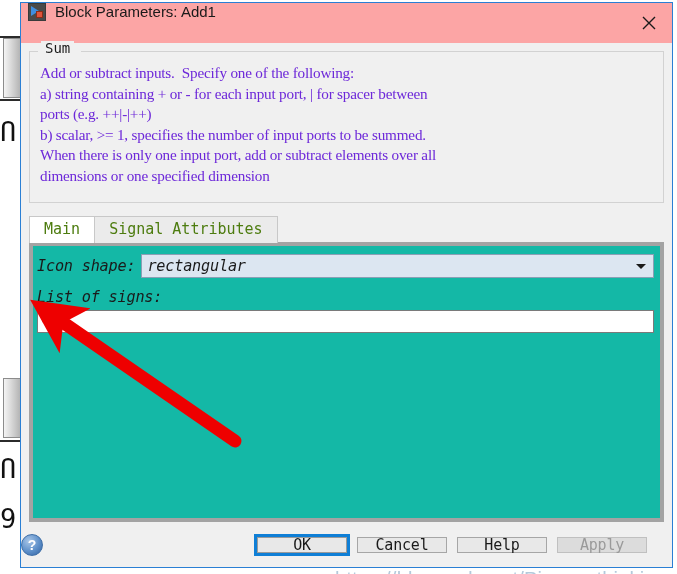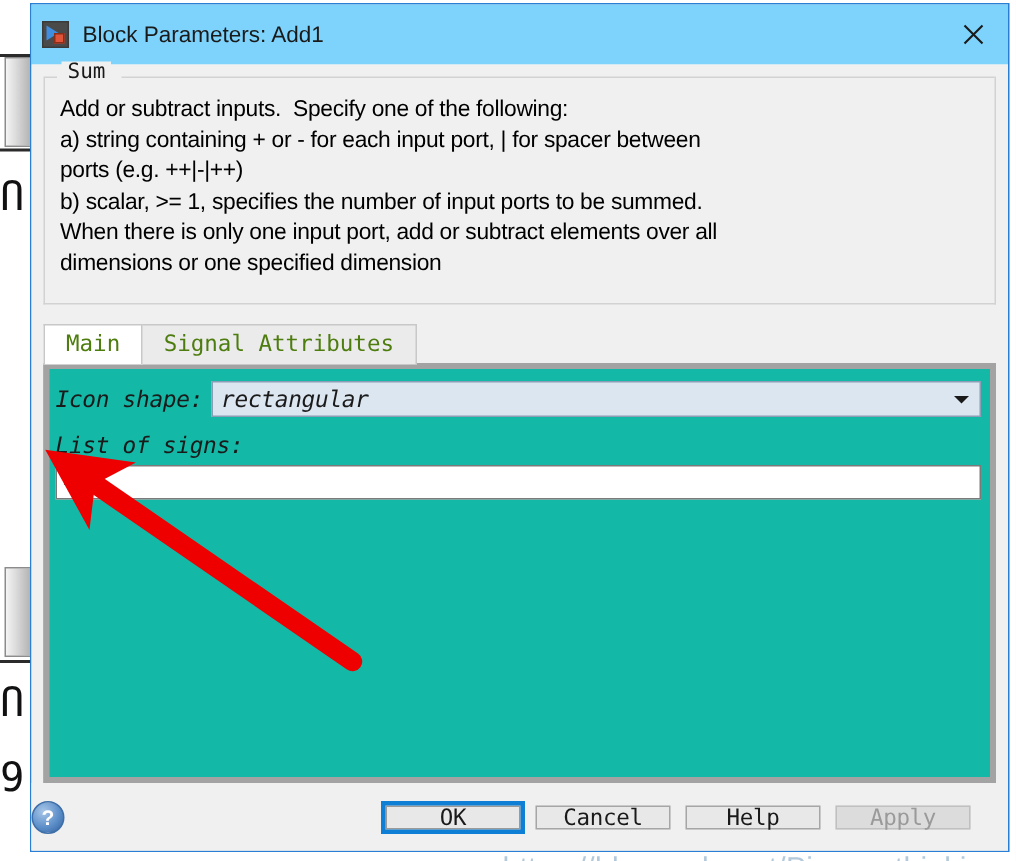--- a/index.html
+++ b/index.html
@@ -61,23 +61,22 @@
     background: #f0f0f0;
     border: 1px solid #2a7fd4;
     box-sizing: border-box;
     display: flex;
     flex-direction: column;
   }
 
   
   #titlebar {
     height: 40px;
-    background: #7dd3fc;
-    display: flex;
-    align-items: center;
+    background: #fca5a5;
+    display: flex;
     flex: none;
     position: relative;
   }
   #title-icon {
     width: 18px;
     height: 18px;
     margin-left: 7px;
     margin-right: 9px;
     position: relative;
     background: #4a4a4a;
@@ -158,24 +157,24 @@
     background: #f0f0f0;
     padding: 0 4px;
     font-family: "DejaVu Sans Mono", monospace;
     font-size: 14px;
     color: #1a1a1a;
     line-height: 1;
   }
   #desc-text {
     margin: 0;
     padding: 0 6px 0 10px;
-    font-family: Liberation Sans, sans-serif;
+    font-family: Liberation Serif, serif;
     font-size: 15.2px;
     line-height: 20.5px;
-    color: #000000;
+    color: #6d28d9;
     white-space: pre-wrap;
     letter-spacing: -0.2px;
   }
 
   
   #tabstrip {
     margin: 13px 8px 0 8px;
     display: flex;
     align-items: flex-end;
     height: 27px;

